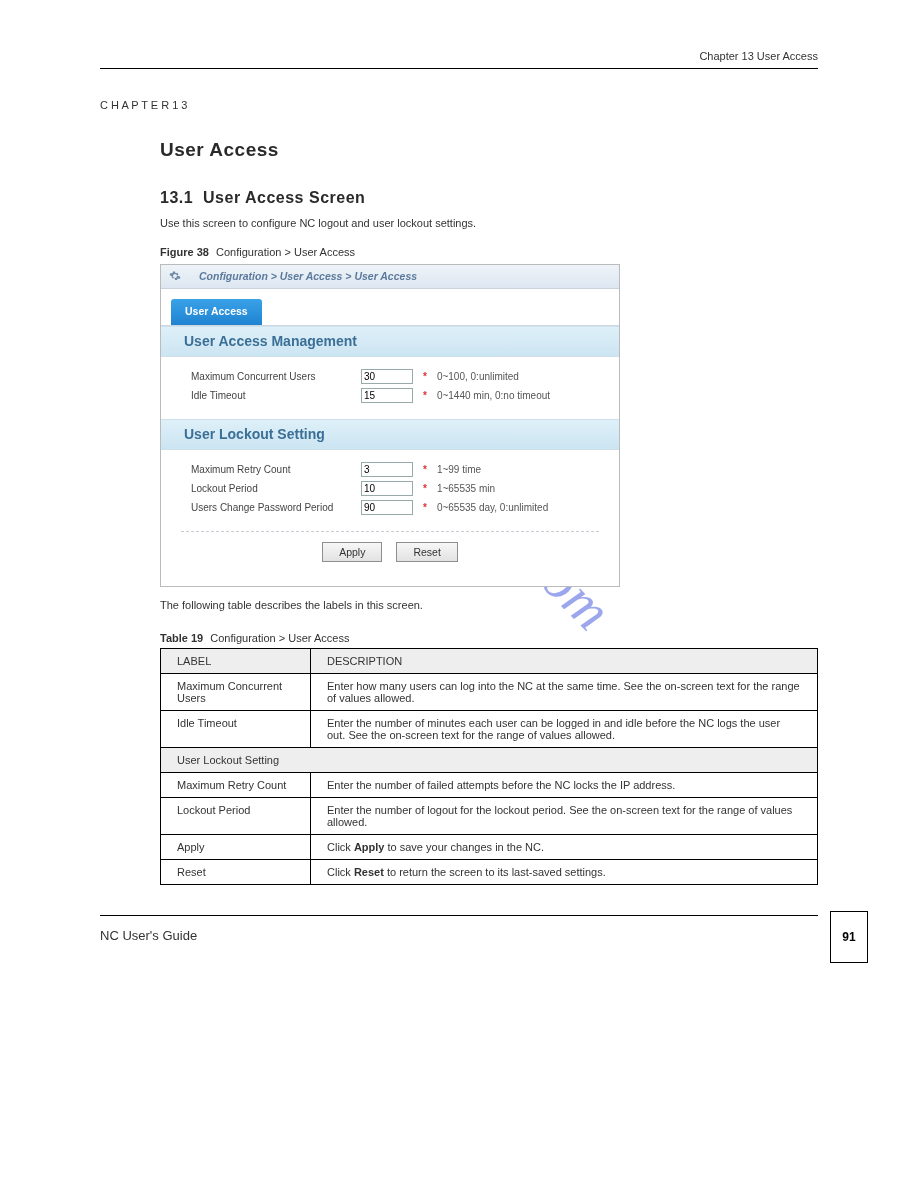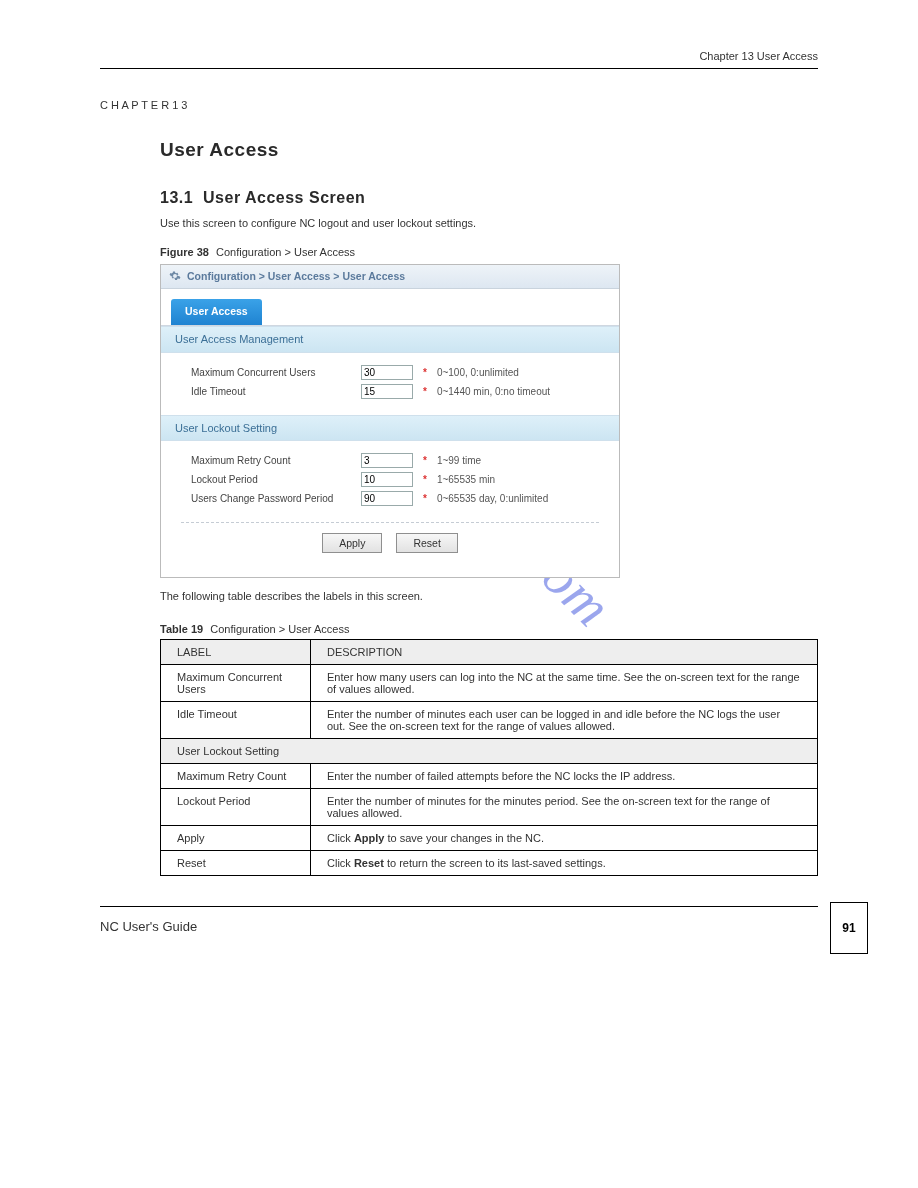--- a/index.html
+++ b/index.html
@@ -60,21 +60,22 @@
     background: #fff;
     position: relative;
     line-height: 1.5;
   }
   .breadcrumb-bar {
     background: linear-gradient(#eef3f8,#dde7f1);
     border-bottom: 1px solid #c9d3dd;
     padding: 4px 8px;
     display: flex;
     align-items: center;
-    gap: 6px;
+    gap: 18px;
+    font-style: italic;
   }
   .gear {
     width: 12px; height: 12px;
     display: inline-block;
   }
   .gear svg { width:12px; height:12px; }
   .breadcrumb-text { color:#5b7a9c; font-weight:bold; font-size:10.5px; }
   .tab-row { padding: 10px 0 0 10px; }
   .tab {
     display:inline-block;
@@ -86,23 +87,23 @@
     border-radius: 3px 3px 0 0;
   }
   .panel {
     border-top: 1px solid #cfd7e0;
     margin: 0 0 0 0;
     padding-bottom: 14px;
   }
   .section-band {
     background: linear-gradient(#def0f9,#cce5f2);
     color:#3b6f96;
-    font-weight:normal;
-    font-size:11px;
-    padding: 4px 14px;
+    font-weight:bold;
+    font-size:14px;
+    padding: 4px 23px;
     border-top: 1px solid #cfe0ec;
     border-bottom: 1px solid #cfe0ec;
     margin-top: 8px;
   }
   .section-band.first { margin-top: 0; }
   .form-area { padding: 8px 14px 4px 30px; }
   .form-row {
     display:flex;
     align-items: center;
     gap: 10px;
@@ -317,21 +318,21 @@
       </tr>
       <tr class="subhead">
         <td colspan="2">User Lockout Setting</td>
       </tr>
       <tr>
         <td class="lbl">Maximum Retry Count</td>
         <td>Enter the number of failed attempts before the NC locks the IP address.</td>
       </tr>
       <tr>
         <td class="lbl">Lockout Period</td>
-        <td>Enter the number of minutes for the minutes period. See the on-screen text for the range of values allowed.</td>
+        <td>Enter the number of logout for the lockout period. See the on-screen text for the range of values allowed.</td>
       </tr>
       <tr>
         <td class="lbl">Apply</td>
         <td><span>Click </span><span class="bold-inline">Apply</span><span> to save your changes in the NC.</span></td>
       </tr>
       <tr>
         <td class="lbl">Reset</td>
         <td><span>Click </span><span class="bold-inline">Reset</span><span> to return the screen to its last-saved settings.</span></td>
       </tr>
     </tbody>

